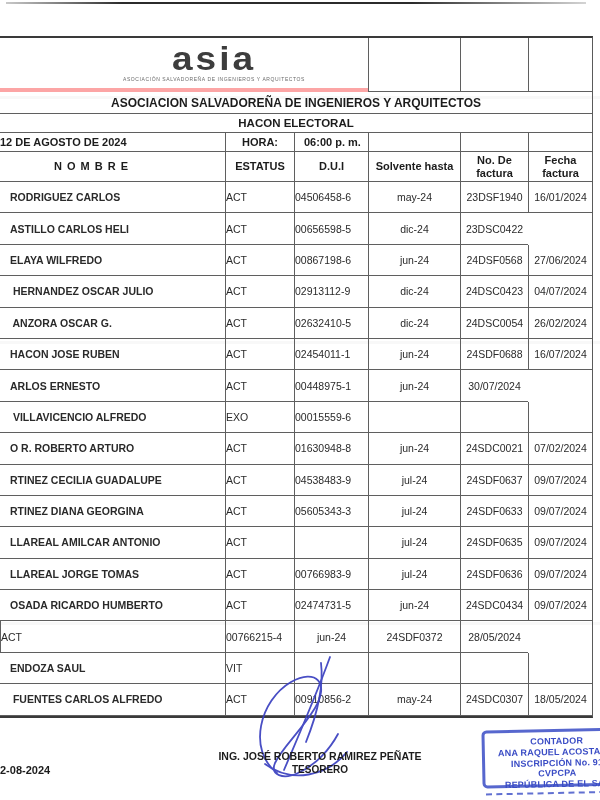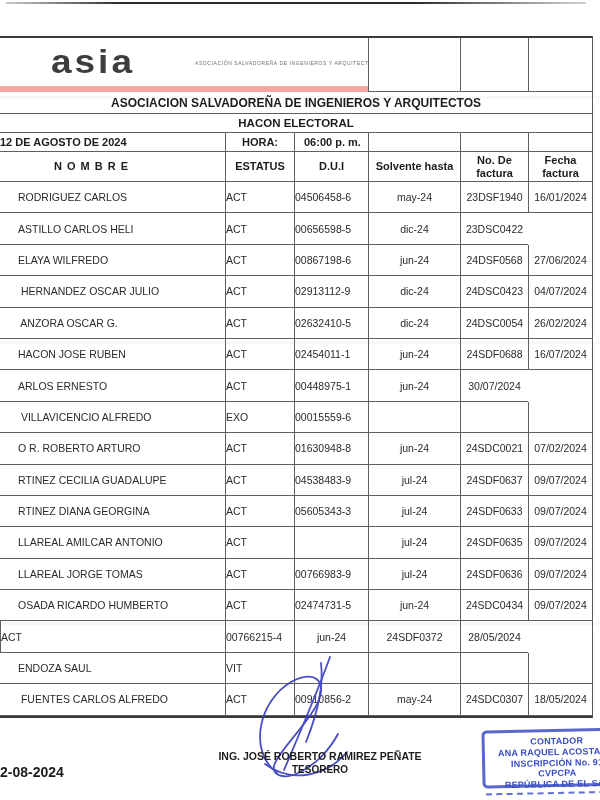--- a/index.html
+++ b/index.html
@@ -24,21 +24,21 @@
   .grid{display:grid;}
   .cell{
     position:relative;display:flex;align-items:center;
     border-bottom:1px solid #5f5f5f;
     font-size:10.5px;color:#2a2a2a;
     overflow:hidden;
   }
   .vline{border-left:1px solid #5f5f5f;}
   
   #logo-row{grid-template-columns:368px 92px 68px 64px;height:54px;}
-  #logo-cell{justify-content:center;flex-direction:row;border-bottom:6px solid #fca5a5;}
+  #logo-cell{justify-content:center;flex-direction:column;border-bottom:4px solid #fca5a5;}
   #logo-wordmark{
     font-weight:bold;font-size:37px;line-height:30px;letter-spacing:3px;
     color:#3d3d3d;transform:scaleY(0.92);margin-left:60px;
   }
   #logo-subtitle{
     font-size:5px;letter-spacing:0.6px;color:#6b6b6b;margin-left:60px;margin-top:2px;
     white-space:nowrap;
   }
   
   .full-row{height:21px;display:flex;align-items:center;justify-content:center;
@@ -52,26 +52,26 @@
   #hora-value-cell{padding-left:9px;}
   
   #header-row{grid-template-columns:225px 69px 74px 92px 68px 64px;height:30px;}
   #header-row .cell{
     font-weight:bold;font-size:11px;color:#1c1c1c;
     justify-content:center;text-align:center;white-space:pre-line;line-height:1.15;
   }
   #col-nombre{letter-spacing:1px;padding-right:42px;}
   
   .trow{display:grid;grid-template-columns:225px 69px 74px 92px 68px 64px;height:31.4px;}
-  .c-name{padding-left:18px;white-space:pre;}
+  .c-name{padding-left:10px;white-space:pre;font-weight:bold;}
   .c-est{}
   .c-dui{}
   .c-sol,.c-fac,.c-fec{justify-content:center;}
   
-  #footer-date{position:absolute;left:0px;top:764px;font-weight:bold;font-size:14px;color:#1c1c1c;}
+  #footer-date{position:absolute;left:0px;top:764px;font-weight:bold;font-size:11px;color:#1c1c1c;}
   #signer-block{position:absolute;left:140px;top:750px;width:360px;text-align:center;}
   #signer-name{font-weight:bold;font-size:10.5px;color:#1c1c1c;}
   #signer-title{font-weight:bold;font-size:10px;color:#1c1c1c;margin-top:2px;}
   #signature-svg{position:absolute;left:237px;top:653px;}
   
   #stamp{
     position:absolute;left:482px;top:729px;width:150px;height:58px;
     border:3px solid rgba(58,76,197,0.85);border-radius:5px;
     transform:rotate(-1.2deg);
     display:flex;flex-direction:column;align-items:center;

